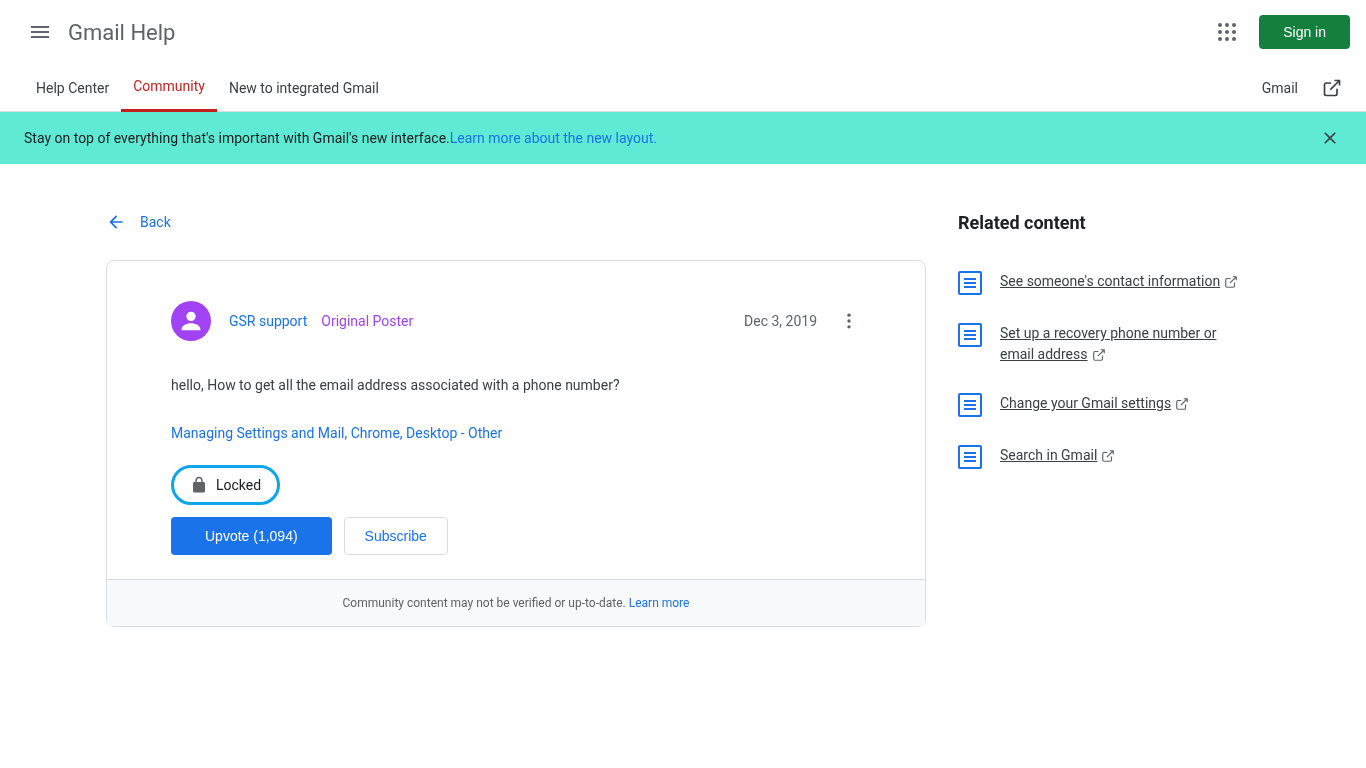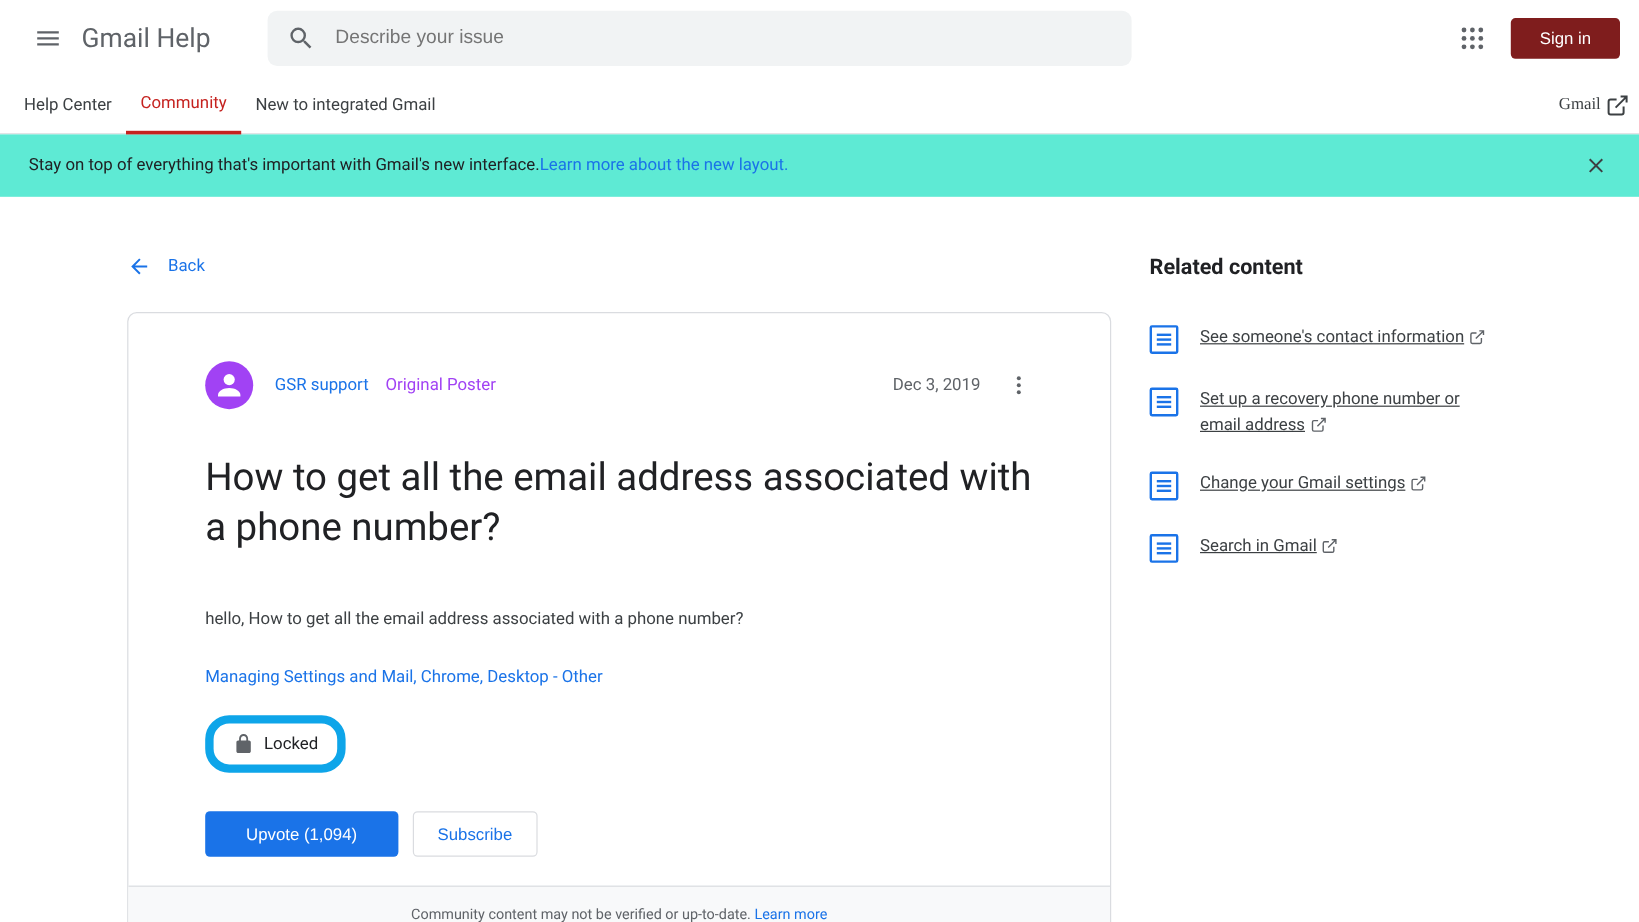--- a/index.html
+++ b/index.html
@@ -5,44 +5,44 @@
 * { box-sizing: border-box; margin: 0; padding: 0; }
 body { font-family: 'Google Sans', Roboto, Arial, sans-serif; color: #202124; background: #fff; font-size: 14px; }
 .header { display: flex; align-items: center; padding: 24px 16px; height: 64px; }
 .menu-btn { width: 48px; height: 48px; display: flex; align-items: center; justify-content: center; border-radius: 50%; cursor: pointer; }
 .logo-title { font-size: 22px; color: #5f6368; margin-left: 4px; margin-right: 48px; }
 .search-box { flex: 1; max-width: 720px; background: #f1f3f4; border-radius: 8px; height: 46px; display: flex; align-items: center; padding: 0 16px; }
 .search-box svg { margin-right: 16px; }
 .search-box input { border: none; background: transparent; outline: none; font-size: 16px; flex: 1; color: #5f6368; }
 .header-right { margin-left: auto; display: flex; align-items: center; gap: 12px; }
 .apps-btn { width: 40px; height: 40px; display: flex; align-items: center; justify-content: center; border-radius: 50%; cursor: pointer; }
-.signin-btn { background: #7f1d1d; color: #fff; border: none; padding: 9px 24px; border-radius: 4px; font-size: 14px; font-weight: 500; cursor: pointer; }
-.tabs { display: flex; align-items: center; padding: 0 8px; border-bottom: 1px solid #dadce0; height: 48px; }
+.signin-btn { background: #15803d; color: #fff; border: none; padding: 9px 24px; border-radius: 4px; font-size: 14px; font-weight: 500; cursor: pointer; }
+.tabs { display: flex; align-items: center; padding: 0 24px; border-bottom: 1px solid #dadce0; height: 48px; }
 .tab { padding: 0 12px; height: 48px; display: flex; align-items: center; color: #3c4043; cursor: pointer; font-size: 14px; }
 .tab.active { color: #c5221f; border-bottom: 3px solid #c5221f; }
-.tabs-right { margin-left: auto; display: flex; align-items: center; gap: 4px; color: #3c4043; cursor: pointer; font-family: Liberation Serif, serif; }
+.tabs-right { margin-left: auto; display: flex; align-items: center; gap: 24px; color: #3c4043; cursor: pointer; }
 .banner { background: #5eead4; padding: 14px 24px; display: flex; align-items: center; font-size: 14px; }
 .banner a { color: #1a73e8; text-decoration: none; }
 .banner-close { margin-left: auto; cursor: pointer; width: 24px; height: 24px; display: flex; align-items: center; justify-content: center; }
 .content { display: flex; max-width: 1266px; margin: 0 auto; padding: 48px 56px 0; gap: 32px; }
 .main-col { flex: 1; max-width: 820px; }
 .back-link { display: inline-flex; align-items: center; gap: 14px; color: #1a73e8; text-decoration: none; font-size: 14px; margin-bottom: 28px; cursor: pointer; }
 .card { border: 1px solid #dadce0; border-radius: 8px; padding: 40px 64px 32px; }
 .post-header { display: flex; align-items: center; margin-bottom: 36px; }
 .avatar { width: 40px; height: 40px; border-radius: 50%; background: #a142f4; display: flex; align-items: center; justify-content: center; margin-right: 18px; }
 .author { color: #1a73e8; font-size: 14px; margin-right: 14px; }
 .badge { color: #a142f4; font-size: 14px; }
 .post-date { margin-left: auto; color: #5f6368; font-size: 14px; margin-right: 20px; }
 .more-btn { cursor: pointer; width: 24px; height: 24px; display: flex; align-items: center; justify-content: center; }
 .post-title { font-size: 32px; font-weight: 400; line-height: 1.3; margin-bottom: 48px; color: #202124; }
 .post-body { font-size: 14px; color: #3c4043; margin-bottom: 32px; }
 .details-label { font-weight: 400; color: #202124; margin-bottom: 6px; }
 .details-tags { color: #1a73e8; margin-bottom: 24px; }
 .details-tags a { color: #1a73e8; text-decoration: none; }
-.locked-chip { display: inline-flex; align-items: center; gap: 8px; border: 7px solid #0ea5e9; border-radius: 20px; padding: 8px 16px; font-size: 14px; margin-bottom: 32px; }
+.locked-chip { display: inline-flex; align-items: center; gap: 8px; border: 3px solid #0ea5e9; border-radius: 20px; padding: 8px 16px; font-size: 14px; margin-bottom: 12px; }
 .actions { display: flex; gap: 12px; }
 .upvote-btn { background: #1a73e8; color: #fff; border: none; padding: 10px 34px; border-radius: 4px; font-size: 14px; font-weight: 500; cursor: pointer; }
 .subscribe-btn { background: #fff; color: #1a73e8; border: 1px solid #dadce0; padding: 10px 20px; border-radius: 4px; font-size: 14px; font-weight: 500; cursor: pointer; }
 .footer-note { background: #f8f9fa; padding: 16px; margin-top: 24px; font-size: 12px; color: #5f6368; text-align: center; border-top: 1px solid #dadce0; margin-left: -64px; margin-right: -64px; margin-bottom: -32px; }
 .footer-note a { color: #1a73e8; text-decoration: none; }
 .sidebar { width: 290px; padding-top: 0; }
 .sidebar-title { font-size: 18px; margin-bottom: 24px; color: #202124; }
 .related-item { display: flex; gap: 18px; padding: 14px 0; cursor: pointer; align-items: flex-start; }
 .related-icon { width: 24px; height: 24px; border: 2px solid #1a73e8; border-radius: 2px; flex-shrink: 0; position: relative; }
 .related-icon::before { content: ''; position: absolute; left: 4px; top: 5px; right: 4px; height: 2px; background: #1a73e8; box-shadow: 0 4px 0 #1a73e8, 0 8px 0 #1a73e8; }
@@ -53,26 +53,20 @@
 </head>
 <body>
 
 <div class="header">
   <div class="menu-btn">
     <svg width="24" height="24" viewBox="0 0 24 24" fill="#5f6368">
         <path d="M3 18h18v-2H3v2zm0-5h18v-2H3v2zm0-7v2h18V6H3z"></path>
       </svg>
   </div>
   <div class="logo-title">Gmail Help</div>
-  <div class="search-box">
-    <svg width="24" height="24" viewBox="0 0 24 24" fill="#5f6368">
-        <path d="M15.5 14h-.79l-.28-.27A6.471 6.471 0 0016 9.5 6.5 6.5 0 109.5 16c1.61 0 3.09-.59 4.23-1.57l.27.28v.79l5 4.99L20.49 19l-4.99-5zm-6 0C7.01 14 5 11.99 5 9.5S7.01 5 9.5 5 14 7.01 14 9.5 11.99 14 9.5 14z"></path>
-      </svg>
-    <input type="text" placeholder="Describe your issue" style="">
-  </div>
   <div class="header-right">
     <div class="apps-btn">
       <svg width="24" height="24" viewBox="0 0 24 24" fill="#5f6368">
           <circle cx="5" cy="5" r="2"></circle>
           <circle cx="12" cy="5" r="2"></circle>
           <circle cx="19" cy="5" r="2"></circle>
           <circle cx="5" cy="12" r="2"></circle>
           <circle cx="12" cy="12" r="2"></circle>
           <circle cx="19" cy="12" r="2"></circle>
           <circle cx="5" cy="19" r="2"></circle>
@@ -128,21 +122,20 @@
         <span class="post-date">Dec 3, 2019</span>
         <div class="more-btn">
           <svg width="20" height="20" viewBox="0 0 24 24" fill="#5f6368">
               <circle cx="12" cy="5" r="2"></circle>
               <circle cx="12" cy="12" r="2"></circle>
               <circle cx="12" cy="19" r="2"></circle>
             </svg>
         </div>
       </div>
 
-      <h1 class="post-title">How to get all the email address associated with a phone number?</h1>
       <p class="post-body">hello, How to get all the email address associated with a phone number?</p>
 
       <div class="details-tags">
         <a href="#">Managing Settings and Mail</a>, 
         <a href="#">Chrome</a>, 
         <a href="#">Desktop - Other</a>
       </div>
 
       <div class="locked-chip">
         <svg width="18" height="18" viewBox="0 0 24 24" fill="#5f6368">

